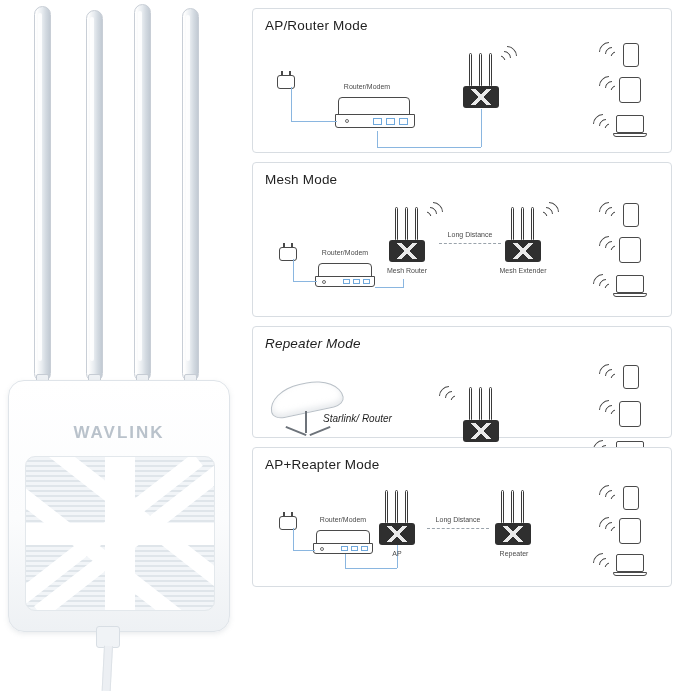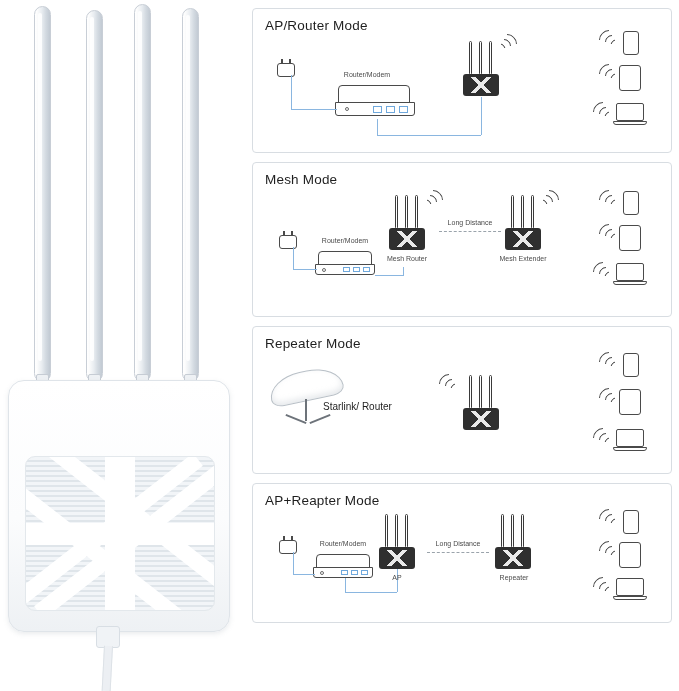--- a/index.html
+++ b/index.html
@@ -162,21 +162,21 @@
     position: absolute;
     left: 12px;
     top: 9px;
     font-size: 13.5px;
     color: #1f1f1f;
     letter-spacing: 0.2px;
   }
   .scene {
     position: absolute;
     left: 0;
-    top: 0;
+    top: 12px;
     width: 100%;
     height: 100%;
   }
   .cap {
     position: absolute;
     font-size: 7px;
     color: #4a4a4a;
     white-space: nowrap;
     text-align: center;
   }
@@ -399,20 +399,21 @@
   <div class="antenna" style="left:86px; top:10px; height:372px;"></div>
   <div class="antenna-base" style="left:88px; top:374px;"></div>
 
   <div class="antenna" style="left:134px; top:4px; height:378px;"></div>
   <div class="antenna-base" style="left:136px; top:374px;"></div>
 
   <div class="antenna" style="left:182px; top:8px; height:374px;"></div>
   <div class="antenna-base" style="left:184px; top:374px;"></div>
 
   <div id="body-shell">
+    <div id="brand">WAVLINK</div>
     <div id="fins">
       <div class="fin-diag" style="left:-30px; top:8px; transform:rotate(38deg); transform-origin:left top;"></div>
       <div class="fin-diag" style="left:-30px; top:150px; transform:rotate(-38deg); transform-origin:left top;"></div>
       <div class="fin-diag" style="left:215px; top:8px; transform:rotate(142deg); transform-origin:left top;"></div>
       <div class="fin-diag" style="left:215px; top:150px; transform:rotate(-142deg); transform-origin:left top;"></div>
     </div>
   </div>
   <div id="cable"></div>
   <div id="cable-wire"></div>
 </div>
@@ -557,21 +558,21 @@
             <span></span>
           </div>
         <div class="laptop" style="left:12px; top:76px;">
           <div class="lid"></div>
             <div class="base"></div>
         </div>
       </div>
     </div>
   </div>
 
-  <div class="panel" style="height:148px;">
+  <div class="panel" style="height:112px;font-style:italic;">
     <div class="panel-title">Repeater Mode</div>
     <div class="scene">
 
       <div id="dish" style="left:16px; top:44px;">
         <div class="plate"></div>
         <div class="stem"></div>
         <div class="leg" style="left:16px; transform:rotate(22deg);"></div>
         <div class="leg" style="left:40px; transform:rotate(-22deg);"></div>
       </div>
       <div class="cap big" style="left:70px; top:74px; width:104px; text-align:left;">Starlink/ Router</div>

